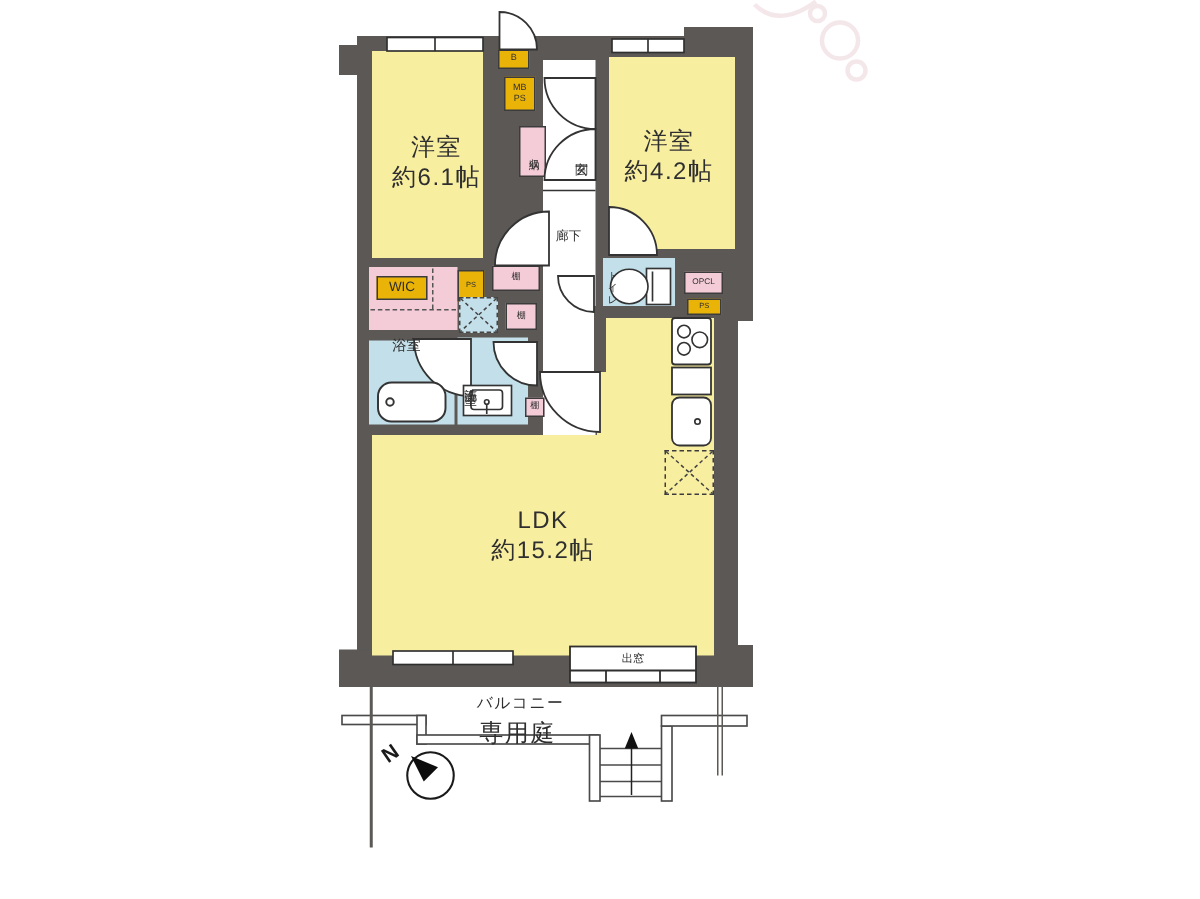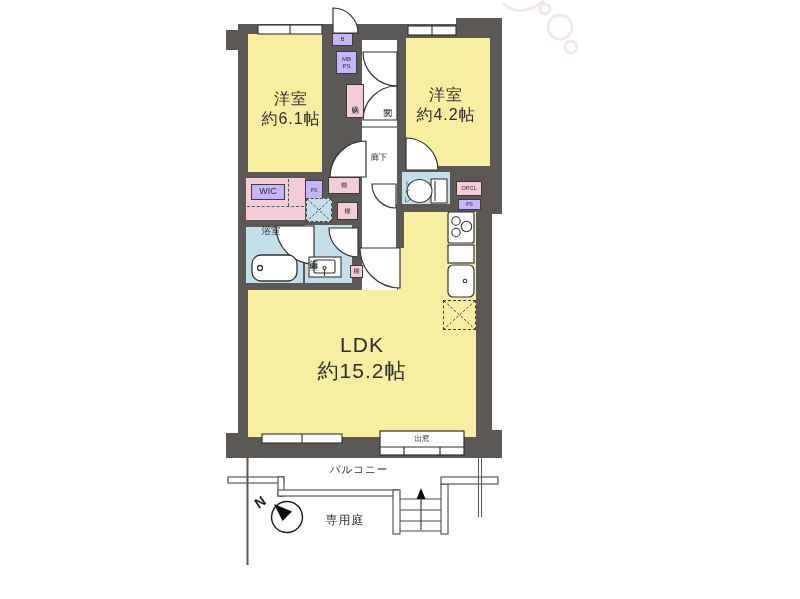--- a/index.html
+++ b/index.html
@@ -6,21 +6,21 @@
   #canvas{position:relative;width:800px;height:599px;background:#ffffff;overflow:hidden;
           font-family:"Liberation Sans","DejaVu Sans",sans-serif;color:#2f2f2f;}
   .abs{position:absolute;}
   .wall{position:absolute;background:#5b5856;}
   .room{position:absolute;}
   .yellow{background:#f8eea0;}
   .pink{background:#f4ccd8;}
   .blue{background:#c3dfe9;}
   .white{background:#ffffff;}
   .box{position:absolute;border:1px solid #3c3c3c;display:flex;align-items:center;justify-content:center;
-       text-align:center;background:#c4b5fd;box-sizing:border-box;line-height:1.05;}
+       text-align:center;background:#eab308;box-sizing:border-box;line-height:1.05;}
   .lbl{position:absolute;display:flex;align-items:center;justify-content:center;text-align:right;
        color:#2f2f2f;line-height:1.25;}
   .vert{writing-mode:vertical-rl;text-orientation:upright;letter-spacing:1px;}
   .room-title{font-size:16px;letter-spacing:1px;}
   svg{position:absolute;left:0;top:0;pointer-events:none;}
   .dashline{position:absolute;border-top:1px dashed #555;}
   .dashvert{position:absolute;border-left:1px dashed #555;}
 </style>
 </head>
 <body>
@@ -191,21 +191,21 @@
   </svg>
 
   <div class="lbl room-title" style="left:248px;top:86px;width:86px;height:46px;flex-direction:column;">
     <span>洋室</span>
     <span>約6.1帖</span>
   </div>
   <div class="lbl room-title" style="left:404px;top:82px;width:84px;height:46px;flex-direction:column;">
     <span>洋室</span>
     <span>約4.2帖</span>
   </div>
-  <div class="lbl" style="left:282px;top:334px;width:160px;height:48px;flex-direction:column;font-size:21px;letter-spacing:1px;">
+  <div class="lbl" style="left:282px;top:334px;width:160px;height:48px;flex-direction:column;font-size:16px;letter-spacing:1px;">
     <span>LDK</span>
     <span>約15.2帖</span>
   </div>
   <div class="lbl vert" style="left:381px;top:80px;width:14px;height:44px;font-size:8.5px;">
     <span>玄関</span>
   </div>
   <div class="lbl" style="left:362px;top:152px;width:34px;height:12px;font-size:8.5px;font-family:Liberation Mono, monospace;">
     <span>廊下</span>
   </div>
   <div class="lbl" style="left:250px;top:224px;width:42px;height:14px;font-size:9.5px;">
@@ -213,20 +213,20 @@
   </div>
   <div class="lbl vert" style="left:307px;top:226px;width:14px;height:56px;font-size:8.5px;">
     <span>洗面室</span>
   </div>
   <div class="lbl vert" style="left:402px;top:174px;width:11px;height:30px;font-size:6.5px;">
     <span>トイレ</span>
   </div>
   <div class="lbl" style="left:380px;top:433px;width:84px;height:12px;font-size:7.5px;">
     <span>出窓</span>
   </div>
-  <div class="lbl" style="left:296px;top:463px;width:126px;height:14px;font-size:10.5px;letter-spacing:1px;font-family:Liberation Serif, serif;">
+  <div class="lbl" style="left:284px;top:463px;width:126px;height:14px;font-size:10.5px;letter-spacing:1px;font-family:Liberation Serif, serif;">
     <span>バルコニー</span>
   </div>
-  <div class="lbl" style="left:312px;top:512px;width:66px;height:16px;font-size:12px;letter-spacing:1px;">
+  <div class="lbl" style="left:312px;top:482px;width:66px;height:16px;font-size:16px;letter-spacing:1px;">
     <span>専用庭</span>
   </div>
 
 </div>
 
 </body></html>

